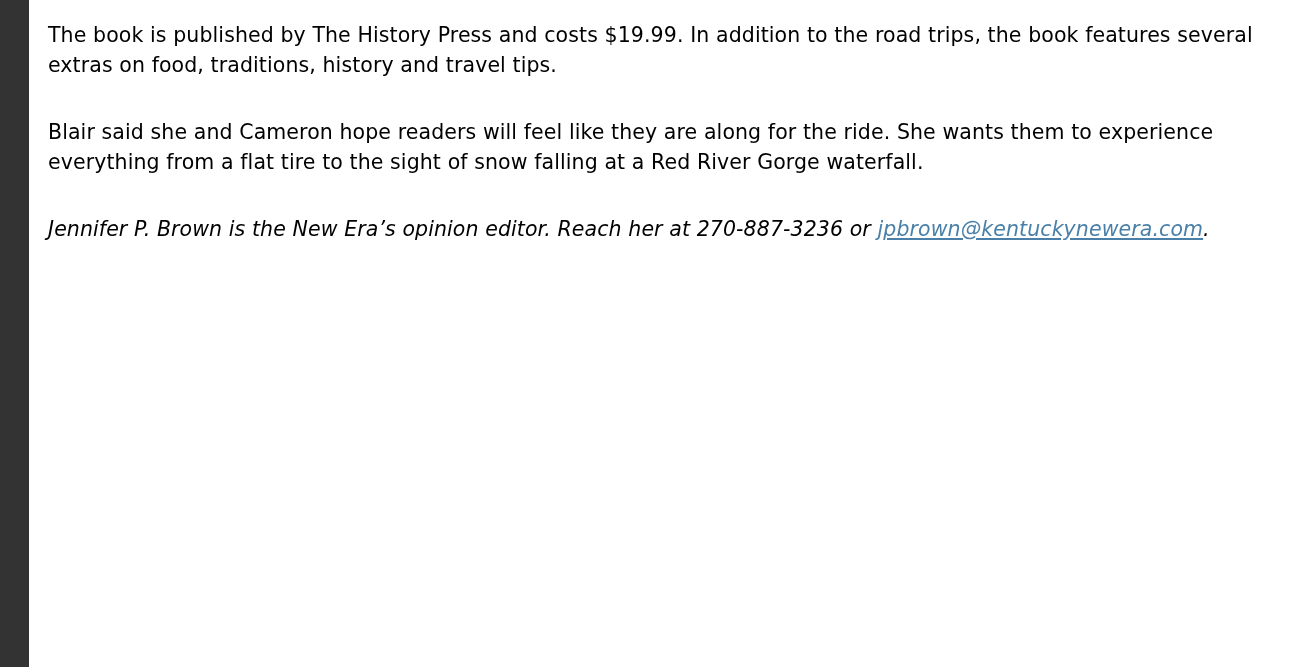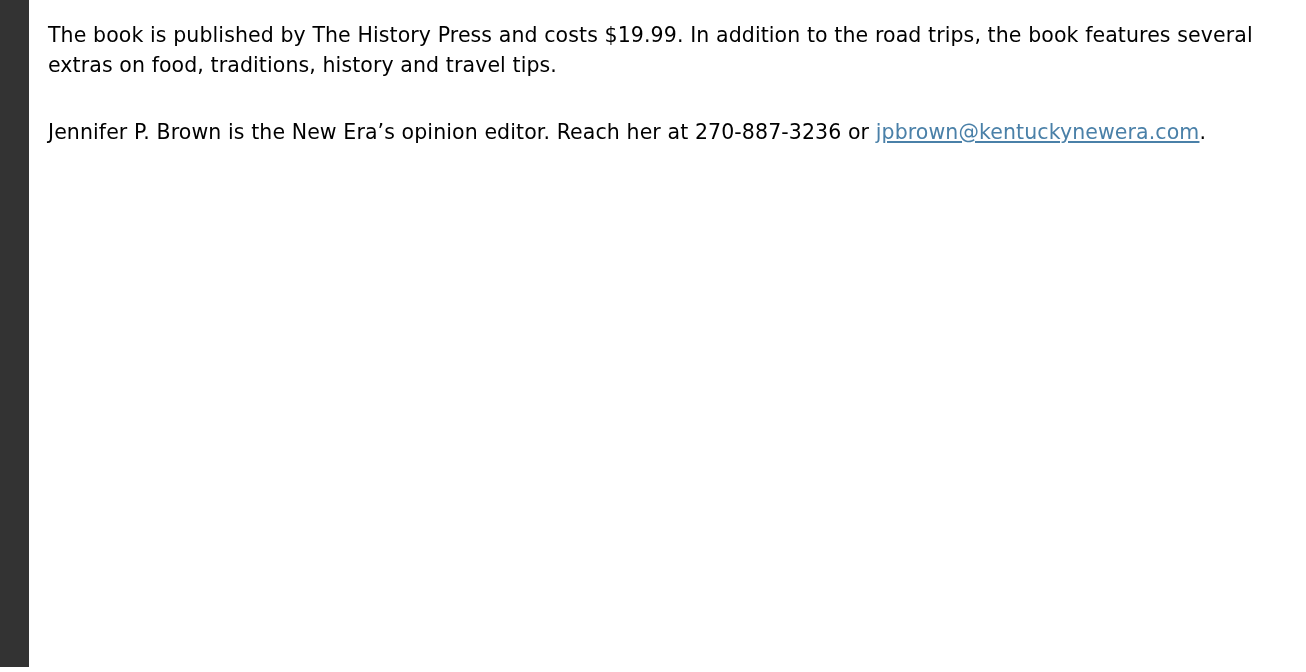--- a/index.html
+++ b/index.html
@@ -29,30 +29,32 @@
     width: 1216px;
     color: #000000;
     font-size: 20.5px;
     line-height: 30px;
     letter-spacing: 0.1px;
   }
   .article p {
     margin: 0 8px 37px 0;
   }
   .byline {
+    font-style: italic;
   }
   .email-link {
     color: #4a80a8;
     text-decoration: underline;
     cursor: pointer;
   }
 </style>
 </head>
 <body>
 
 <div class="edge-bar"></div>
 
 <div class="article">
   <p>The book is published by The History Press and costs $19.99. In addition to the road trips, the book features several extras on food, traditions, history and travel tips.</p>
+  <p>Blair said she and Cameron hope readers will feel like they are along for the ride. She wants them to experience everything from a flat tire to the sight of snow falling at a Red River Gorge waterfall.</p>
   <p class="byline">
     <span>Jennifer P. Brown is the New Era’s opinion editor. Reach her at 270-887-3236 or </span><a class="email-link">jpbrown@kentuckynewera.com</a><span>.</span>
   </p>
 </div>
 
 </body></html>

